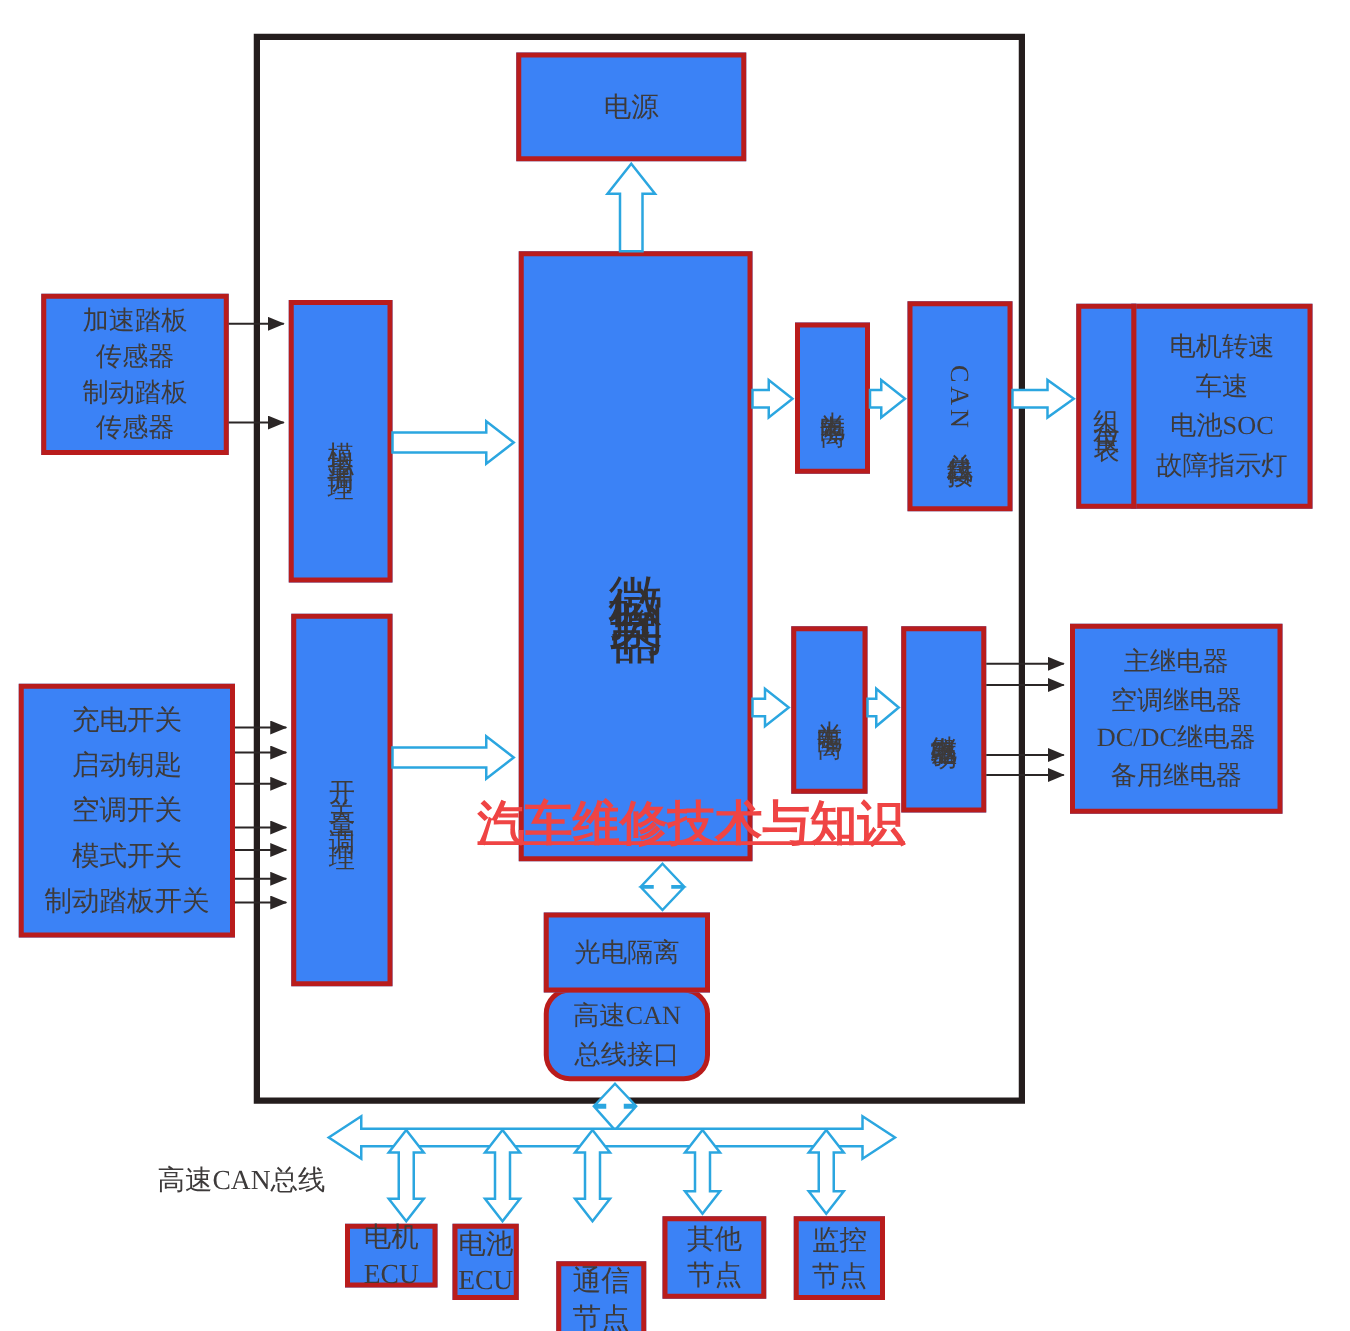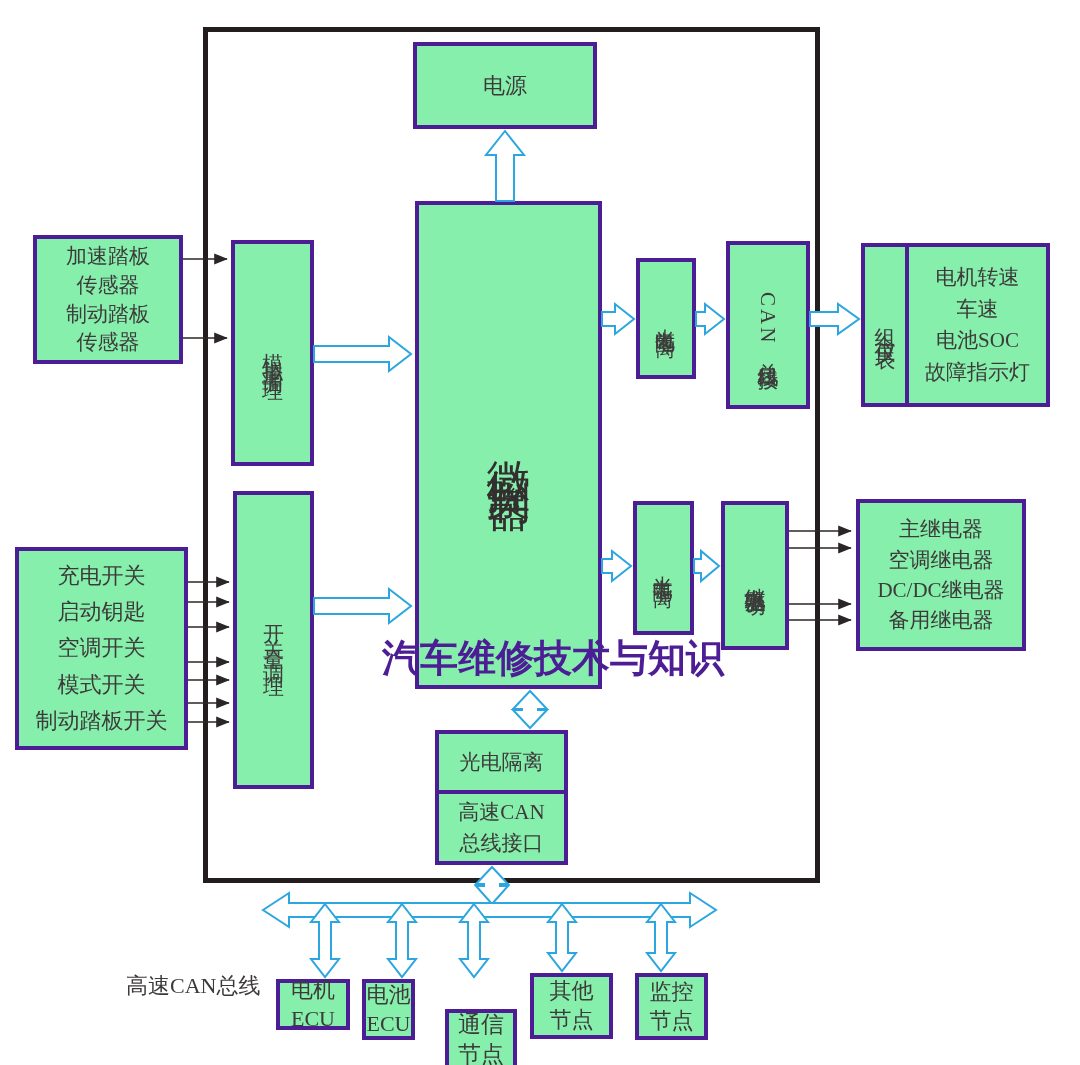--- a/index.html
+++ b/index.html
@@ -1,32 +1,32 @@
 <!DOCTYPE html>
 <html><head>
 <meta charset="utf-8">
 <style>
   html,body{margin:0;padding:0;background:#ffffff;}
   #canvas{
     position:relative;width:1080px;height:1065px;background:#ffffff;overflow:hidden;
     font-family:"Liberation Serif","DejaVu Serif",serif;color:#3d3a3a;
   }
   .box{
-    position:absolute;box-sizing:border-box;border:4px solid #4c1d95;background:#86efac;
+    position:absolute;box-sizing:border-box;border:4px solid #b91c1c;background:#3b82f6;
     display:flex;align-items:center;justify-content:center;text-align:center;
   }
   .outer{
     position:absolute;box-sizing:border-box;border:5px solid #241d1d;background:transparent;
   }
   .lines{white-space:pre-line;text-align:center;}
   .vtext{writing-mode:vertical-rl;text-orientation:mixed;}
   #svglayer{position:absolute;left:0;top:0;z-index:3;pointer-events:none;}
   .bluearrow{fill:#ffffff;stroke:#2ba6e0;stroke-width:2;}
   .blackline{stroke:#2b2626;stroke-width:1.6;}
-  .label{position:absolute;z-index:2;margin-top:42px;}
+  .label{position:absolute;z-index:2;}
   .wm{
     position:absolute;z-index:5;font-family:"Liberation Sans","DejaVu Sans",sans-serif;
     font-weight:600;font-size:38px;letter-spacing:0px;white-space:nowrap;
   }
   .z2{z-index:2;}
 </style>
 </head>
 <body>
 
 <div id="canvas">
@@ -95,21 +95,21 @@
     <span class="lines">主继电器
 空调继电器
 DC/DC继电器
 备用继电器</span>
   </div>
 
   <div class="box z2" style="left:435px;top:730px;width:133px;height:64px;font-size:21px;">
     <span>光电隔离</span>
   </div>
 
-  <div class="box" style="left:435px;top:790px;width:133px;height:75px;font-size:21px;line-height:1.45;">
+  <div class="box" style="left:435px;top:790px;width:133px;height:75px;font-size:21px;line-height:1.45;border-radius:21px;">
     <span class="lines">高速CAN
 总线接口</span>
   </div>
 
   <div class="box" style="left:276px;top:979px;width:74px;height:51px;font-size:22px;line-height:1.3;">
     <span class="lines">电机
 ECU</span>
   </div>
   <div class="box" style="left:362px;top:979px;width:53px;height:61px;font-size:22px;line-height:1.3;">
     <span class="lines">电池
@@ -125,21 +125,21 @@
   </div>
   <div class="box" style="left:635px;top:973px;width:73px;height:67px;font-size:22px;line-height:1.3;">
     <span class="lines">监控
 节点</span>
   </div>
 
   <div class="label" style="left:126px;top:929px;font-size:22px;">
     <span>高速CAN总线</span>
   </div>
 
-  <div class="wm" style="left:382px;top:633px;color:#4c1d95;">
+  <div class="wm" style="left:382px;top:633px;color:#ef4444;text-decoration:underline;">
     <span>汽车维修技术与知识</span>
   </div>
 
   <svg id="svglayer" width="1080" height="1065" viewBox="0 0 1080 1065">
     <defs>
       <marker id="ah" markerWidth="9" markerHeight="7" refX="8" refY="3.5" orient="auto">
         <path d="M0,0 L8.5,3.5 L0,7 Z" fill="#2b2626"></path>
       </marker>
     </defs>
 

